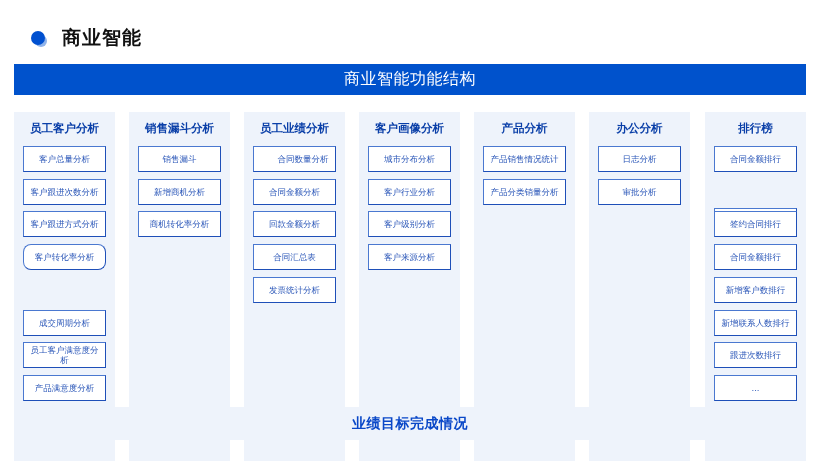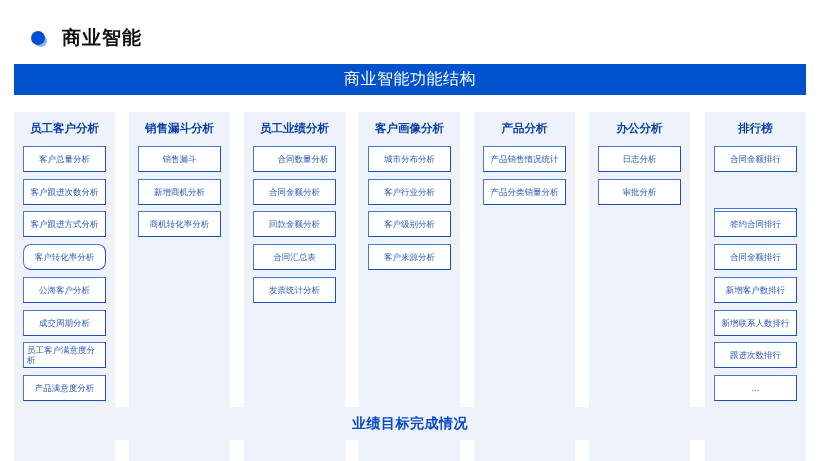--- a/index.html
+++ b/index.html
@@ -9,21 +9,21 @@
   .title-row { position: absolute; left: 31px; top: 24px; height: 28px; display: flex; align-items: center; }
   .dot { position: relative; width: 15px; height: 15px; margin-right: 16px; }
   .dot .main { position: absolute; left: 0; top: 0; width: 14px; height: 14px; border-radius: 50%; background: #0050d0; z-index: 2; }
   .dot .shadow { position: absolute; left: 4px; top: 4px; width: 12px; height: 12px; border-radius: 50%; background: #8fb3ea; z-index: 1; }
   .page-title { font-size: 19px; font-weight: bold; color: #111111; letter-spacing: 1px; }
 
   .banner { position: absolute; left: 14px; top: 64px; width: 792px; height: 31px; background: #0052cc; color: #ffffff; font-size: 16px; display: flex; align-items: center; justify-content: center; letter-spacing: 0.5px; }
 
   .col { position: absolute; top: 112px; width: 101px; height: 356px; background: #eef3fb; }
   .col-title { position: absolute; left: 0; right: 0; top: 9px; text-align: center; font-size: 11.5px; font-weight: bold; color: #0a3fa8; }
-  .btn { position: absolute; left: 9px; width: 83px; height: 26px; background: #ffffff; border: 1.5px solid #1e4fb8; border-top-color: #4a78d0; border-left-color: #4a78d0; display: flex; align-items: center; justify-content: center; text-align: left; font-size: 8.5px; color: #2a56b8; line-height: 10px; padding: 0 3px; cursor: pointer; }
+  .btn { position: absolute; left: 9px; width: 83px; height: 26px; background: #ffffff; border: 1.5px solid #1e4fb8; border-top-color: #4a78d0; border-left-color: #4a78d0; display: flex; align-items: center; justify-content: center; text-align: center; font-size: 8.5px; color: #2a56b8; line-height: 10px; padding: 0 3px; cursor: pointer; }
 
   .bottom-bar { position: absolute; left: 14px; top: 407px; width: 792px; height: 33px; background: #eef3fb; color: #0a48c8; font-size: 14px; font-weight: bold; display: flex; align-items: center; justify-content: center; letter-spacing: 0.5px; }
 </style>
 </head>
 <body>
 
 <div class="title-row">
   <div class="dot">
     <div class="shadow"></div>
       <div class="main"></div>
@@ -33,21 +33,20 @@
 
 <div class="banner">商业智能功能结构</div>
 
 <div id="columns">
     <div class="col" style="left: 14px;">
       <div class="col-title">员工客户分析</div>
       <div class="btn" style="top: 34px;">客户总量分析</div>
       <div class="btn" style="top: 66.7px;">客户跟进次数分析</div>
       <div class="btn" style="top: 99.4px;">客户跟进方式分析</div>
       <div class="btn" style="top: 132.1px; border-radius: 8px;">客户转化率分析</div>
-      <div class="btn" style="top: 164.8px;">公海客户分析</div>
       <div class="btn" style="top: 197.5px;">成交周期分析</div>
       <div class="btn" style="top: 230.2px;">员工客户满意度分析</div>
       <div class="btn" style="top: 262.9px;">产品满意度分析</div>
     </div>
     <div class="col" style="left: 129px;">
       <div class="col-title">销售漏斗分析</div>
       <div class="btn" style="top: 34px;">销售漏斗</div>
       <div class="btn" style="top: 66.7px;">新增商机分析</div>
       <div class="btn" style="top: 99.4px;">商机转化率分析</div>
     </div>

